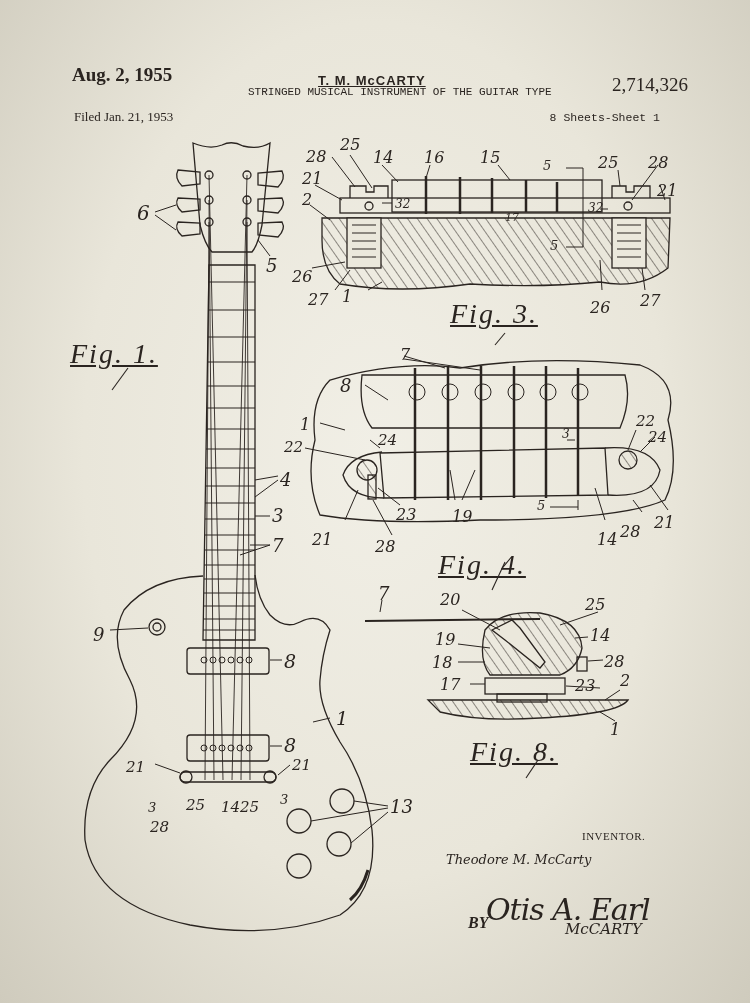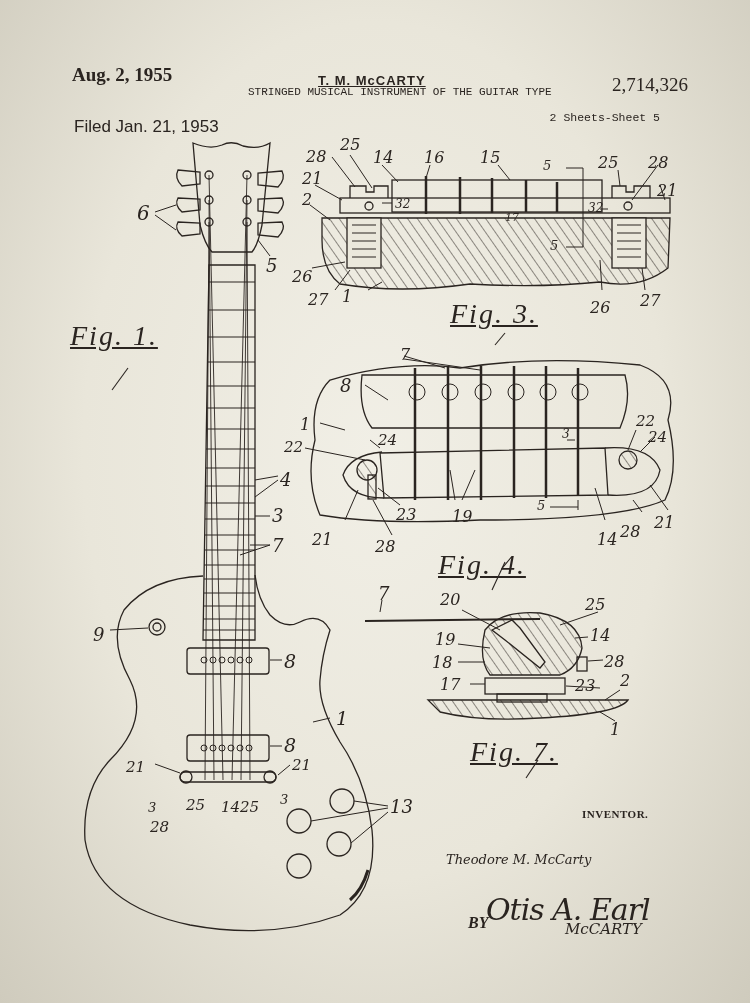--- a/index.html
+++ b/index.html
@@ -10,42 +10,42 @@
     font-family: "Liberation Serif", serif;
     color: #2a2420;
   }
   .paper { position: absolute; inset: 0; border-radius: 19px; }
   .hdr { position: absolute; white-space: nowrap; }
   .date { left: 72px; top: 64px; font-size: 19px; font-weight: bold; font-family: "Liberation Serif", serif; }
   .patno { right: 62px; top: 74px; font-size: 19px; font-weight: normal; font-family: "Liberation Serif", serif; }
   .inventor-head { left: 318px; top: 73px; font-size: 13px; font-weight: bold; font-family: "Liberation Sans", sans-serif; letter-spacing: 1px; text-decoration: underline; }
   .title1 { left: 200px; top: 86px; font-size: 11px; font-family: "Liberation Mono", monospace; margin-left: 48px; }
   .title2 { left: 214px; top: 98px; font-size: 11px; font-family: "Liberation Mono", monospace; }
-  .filed { left: 74px; top: 117px; font-size: 17px; font-family: Liberation Sans, sans-serif; }
+  .filed { left: 74px; top: 109px; font-size: 13px; font-family: Liberation Serif, serif; }
   .sheets { right: 90px; top: 111px; font-size: 11.5px; font-family: "Liberation Mono", monospace; }
   svg.drawing { position: absolute; left: 0; top: 0; }
   .sig-block { position: absolute; }
-  .inv-label { left: 582px; top: 808px; font-size: 11px; font-weight: bold; letter-spacing: 0.5px; }
+  .inv-label { left: 582px; top: 830px; font-size: 11px; font-weight: normal; letter-spacing: 0.5px; }
   .inv-name { left: 446px; top: 852px; font-size: 13px; font-style: italic; font-family: "DejaVu Serif", serif; }
   .by { left: 468px; top: 914px; font-size: 16px; font-weight: bold; font-style: italic; }
   .atty-sig { left: 486px; top: 892px; font-size: 30px; font-style: italic; font-family: "DejaVu Serif", serif; letter-spacing: -1px; }
   .atty-label { left: 565px; top: 920px; font-size: 15px; font-style: italic; font-family: "DejaVu Serif", serif; }
   .figlabel { position: absolute; font-style: italic; font-size: 28px; font-family: Liberation Serif, serif; letter-spacing: 2px; text-decoration: underline; }
 </style>
 </head>
 <body>
 
 <div class="paper">
 
   <div class="hdr date">Aug. 2, 1955</div>
   <div class="hdr inventor-head">T. M. McCARTY</div>
   <div class="hdr patno">2,714,326</div>
   <div class="hdr title1">STRINGED MUSICAL INSTRUMENT OF THE GUITAR TYPE</div>
   <div class="hdr filed">Filed Jan. 21, 1953</div>
-  <div class="hdr sheets">2 Sheets-Sheet 5</div>
+  <div class="hdr sheets">8 Sheets-Sheet 1</div>
 
   <svg class="drawing" width="750" height="1003" viewBox="0 0 750 1003" fill="none" stroke="#2a2420" stroke-width="1.3" font-family="DejaVu Serif, serif" font-style="italic" font-size="15">
     <defs>
       <pattern id="hatch" width="8" height="8" patternUnits="userSpaceOnUse" patternTransform="rotate(-35)">
         <line x1="0" y1="0" x2="0" y2="8" stroke="#2a2420" stroke-width="1"></line>
       </pattern>
     </defs>
 
     <g>
 
@@ -350,23 +350,23 @@
     </g>
 
     <g stroke-width="1.1">
       <line x1="128" y1="368" x2="112" y2="390"></line>
       <line x1="505" y1="333" x2="495" y2="345"></line>
       <line x1="505" y1="562" x2="492" y2="590"></line>
       <line x1="538" y1="760" x2="526" y2="778"></line>
     </g>
   </svg>
 
-  <div class="figlabel" style="left:70px;top:320px;">Fig. 1.</div>
+  <div class="figlabel" style="left:70px;top:338px;">Fig. 1.</div>
   <div class="figlabel" style="left:450px;top:298px;">Fig. 3.</div>
   <div class="figlabel" style="left:438px;top:549px;">Fig. 4.</div>
-  <div class="figlabel" style="left:470px;top:736px;">Fig. 7.</div>
+  <div class="figlabel" style="left:470px;top:736px;">Fig. 8.</div>
 
   <div class="sig-block inv-label">INVENTOR.</div>
   <div class="sig-block inv-name">Theodore M. McCarty</div>
   <div class="sig-block by">BY</div>
   <div class="sig-block atty-sig">Otis A. Earl</div>
   <div class="sig-block atty-label">McCARTY</div>
 </div>
 
 </body></html>

